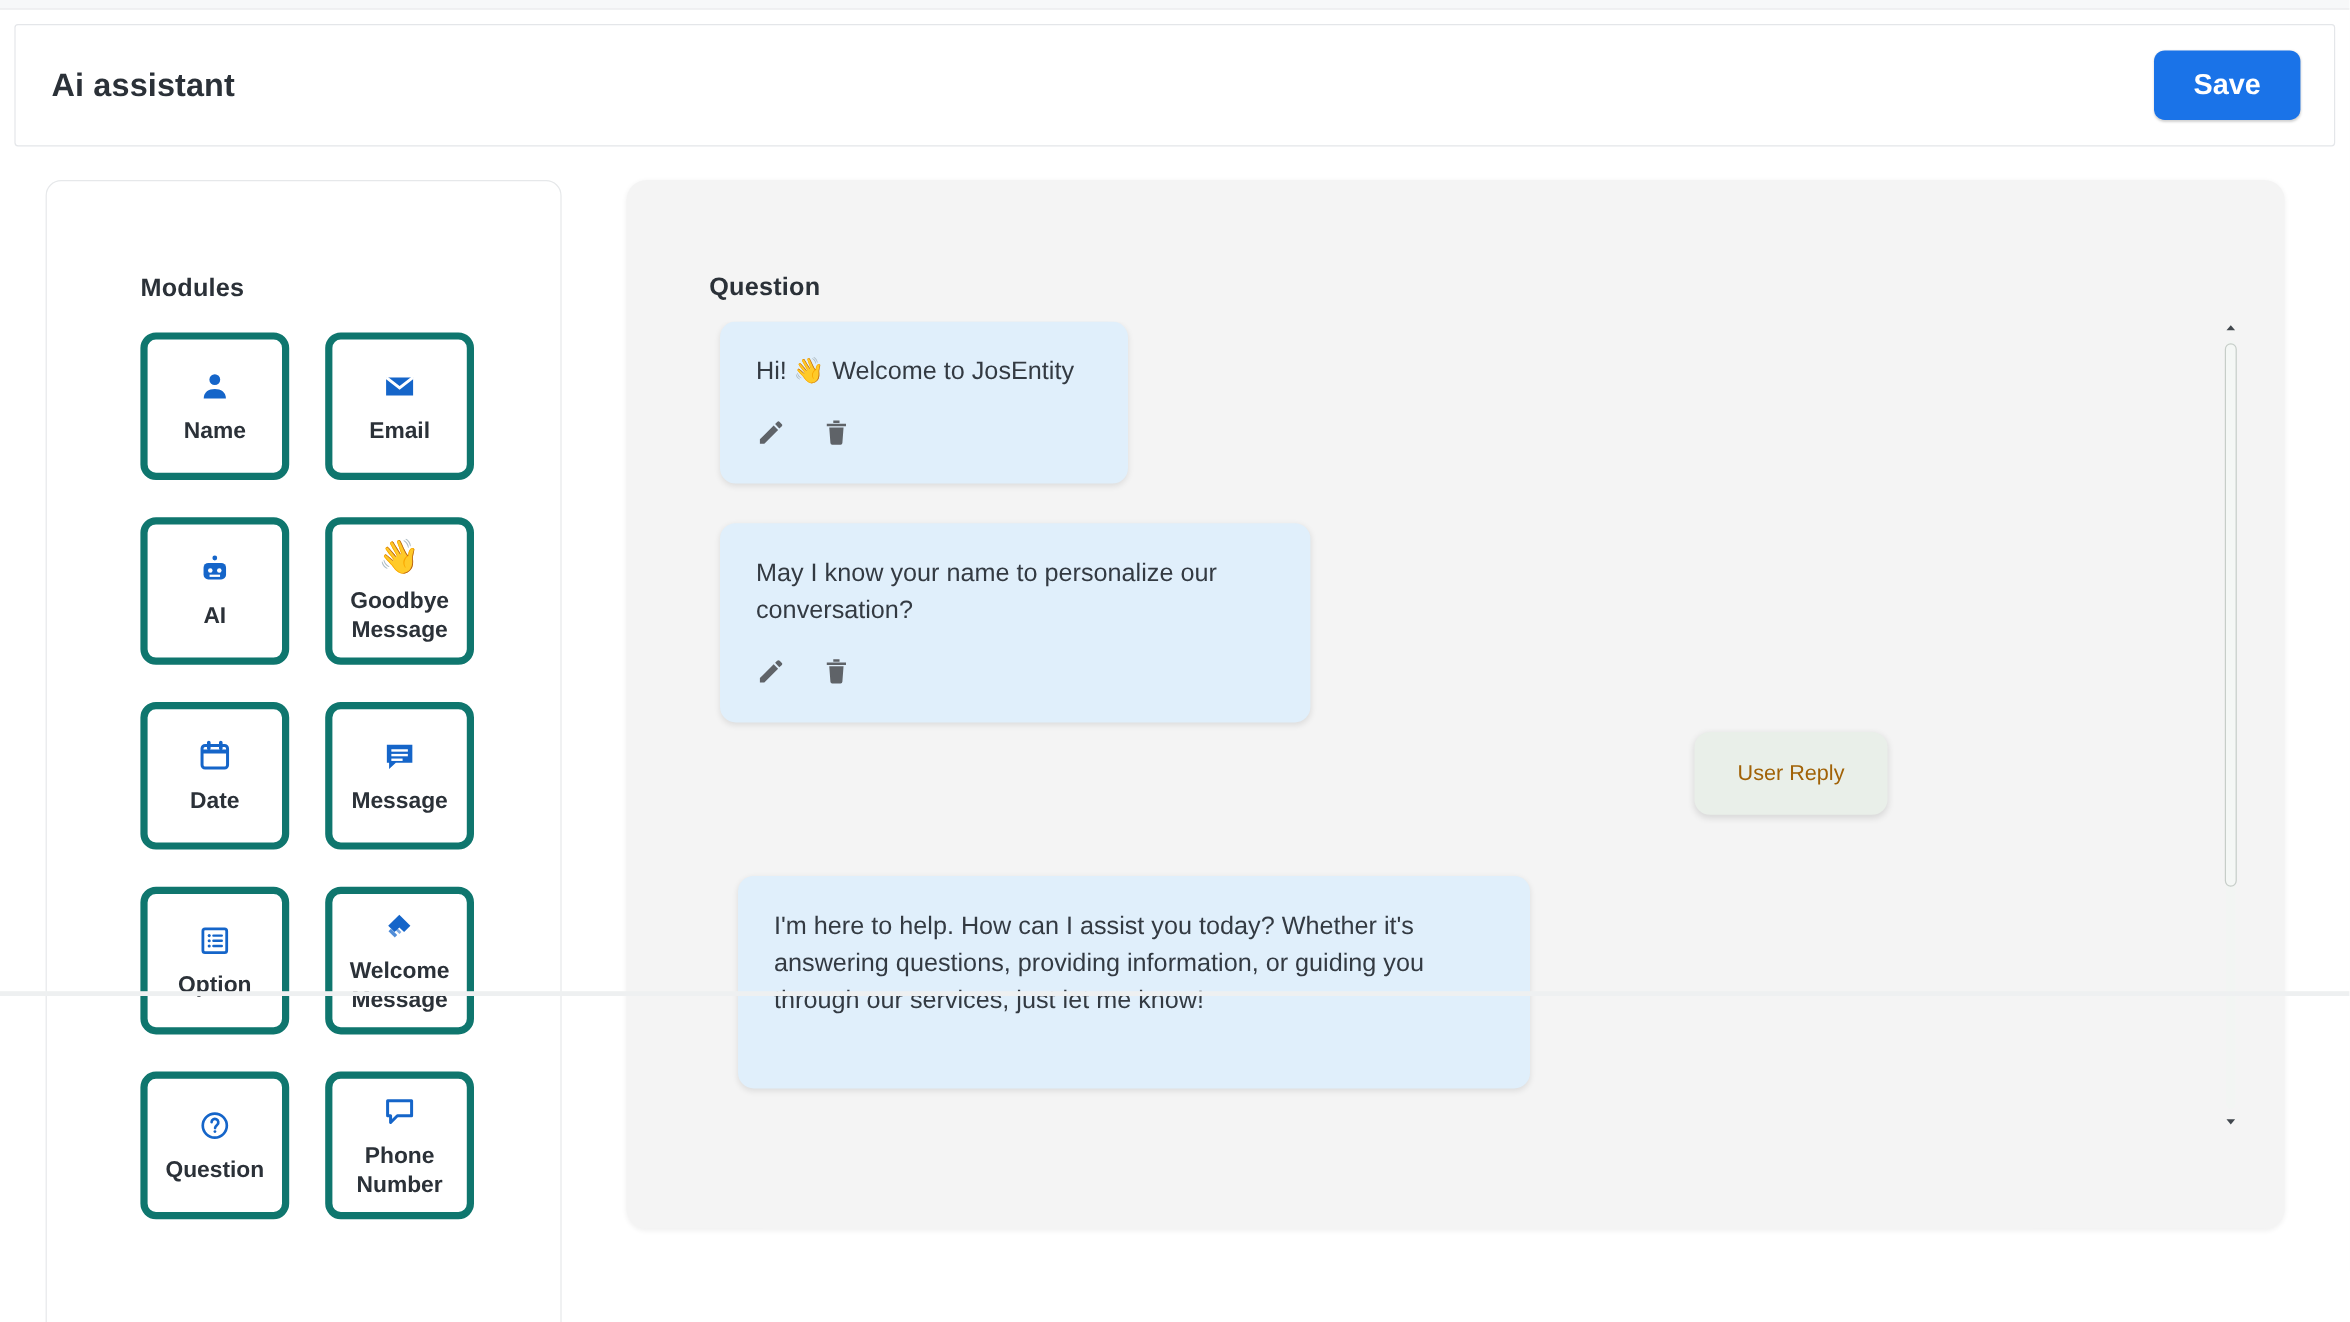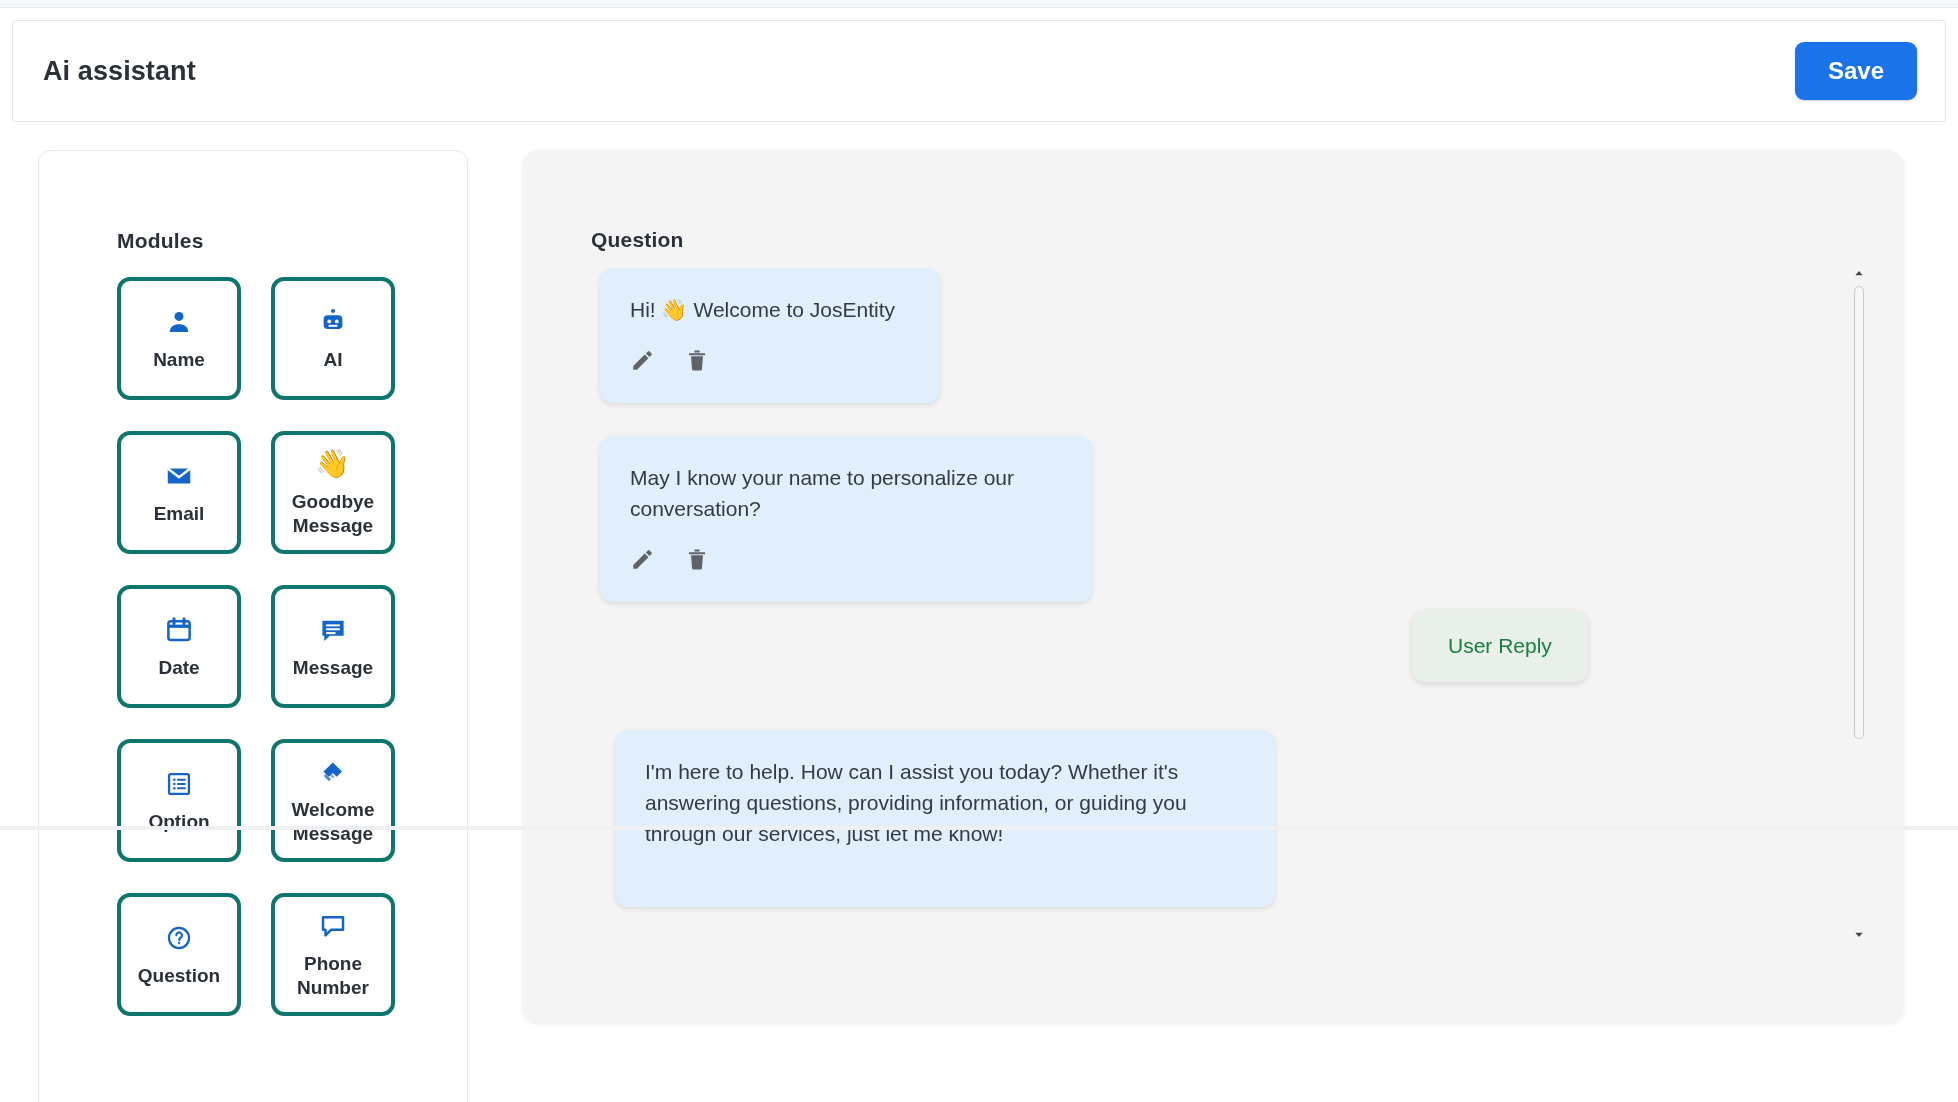--- a/index.html
+++ b/index.html
@@ -88,21 +88,21 @@
     display: grid;
     grid-template-columns: 124px 124px;
     gap: 31px 30px;
     padding: 24px 0 0 78px;
   }
 
   .module-card {
     width: 124px;
     height: 123px;
     background: #ffffff;
-    border: 4px solid #0f766e;
+    border: 6px solid #0f766e;
     border-radius: 13px;
     display: flex;
     flex-direction: column;
     align-items: center;
     justify-content: center;
     cursor: pointer;
     gap: 10px;
   }
 
   .module-icon {
@@ -185,22 +185,22 @@
     align-items: center;
     justify-content: center;
   }
   .action-icon svg { display: block; }
 
   .user-reply-bubble {
     background: #e9efe9;
     border-radius: 13px;
     padding: 24px 36px;
     box-shadow: 0 2px 6px rgba(0,0,0,.12);
-    font-size: 21px;
-    color: #15803d;
+    font-size: 18px;
+    color: #a16207;
     cursor: pointer;
     text-align: right;
   }
 
   
   .scrollbar {
     position: absolute;
     top: 68px; left: 1329px;
     width: 16px;
     height: 672px;
@@ -268,38 +268,38 @@
               <circle cx="12" cy="7.5" r="3.6"></circle>
               <path d="M4.6 20c0-4.1 3.3-6.2 7.4-6.2s7.4 2.1 7.4 6.2z"></path>
             </svg>
         </span>
         <span class="module-label">Name</span>
       </div>
 
       <div class="module-card">
         <span class="module-icon">
           <svg width="30" height="30" viewBox="0 0 24 24" fill="currentColor">
+              <path d="M3 6h18v12H3z" fill="currentColor"></path>
+              <path d="M3 6l9 7 9-7" stroke="#ffffff" stroke-width="2" fill="none"></path>
+            </svg>
+        </span>
+        <span class="module-label">Email</span>
+      </div>
+
+      <div class="module-card">
+        <span class="module-icon">
+          <svg width="30" height="30" viewBox="0 0 24 24" fill="currentColor">
               <circle cx="12" cy="3.2" r="1.6"></circle>
               <rect x="4.5" y="6.5" width="15" height="11" rx="3.2"></rect>
               <circle cx="9" cy="11.5" r="1.5" fill="#ffffff"></circle>
               <circle cx="15" cy="11.5" r="1.5" fill="#ffffff"></circle>
               <rect x="8.5" y="14.3" width="7" height="1.5" fill="#ffffff"></rect>
             </svg>
         </span>
         <span class="module-label">AI</span>
-      </div>
-
-      <div class="module-card">
-        <span class="module-icon">
-          <svg width="30" height="30" viewBox="0 0 24 24" fill="currentColor">
-              <path d="M3 6h18v12H3z" fill="currentColor"></path>
-              <path d="M3 6l9 7 9-7" stroke="#ffffff" stroke-width="2" fill="none"></path>
-            </svg>
-        </span>
-        <span class="module-label">Email</span>
       </div>
 
       <div class="module-card">
         <span class="module-icon">
             <span class="emoji">👋</span>
           </span>
         <span class="module-label">Goodbye
 Message</span>
       </div>
 

